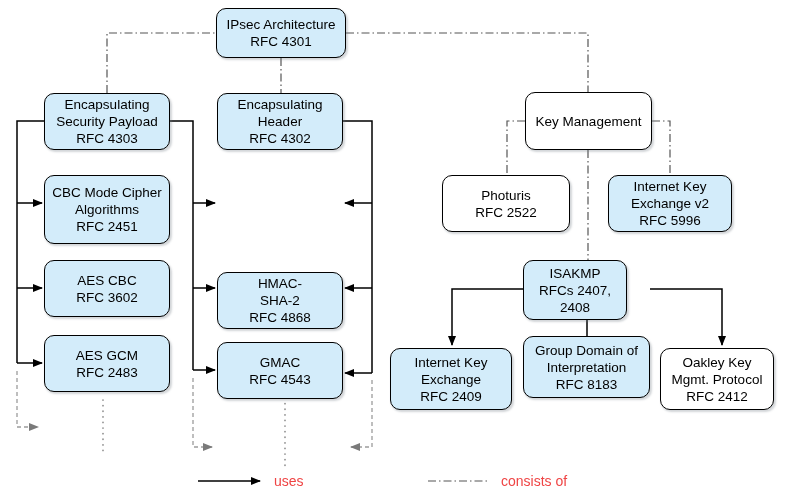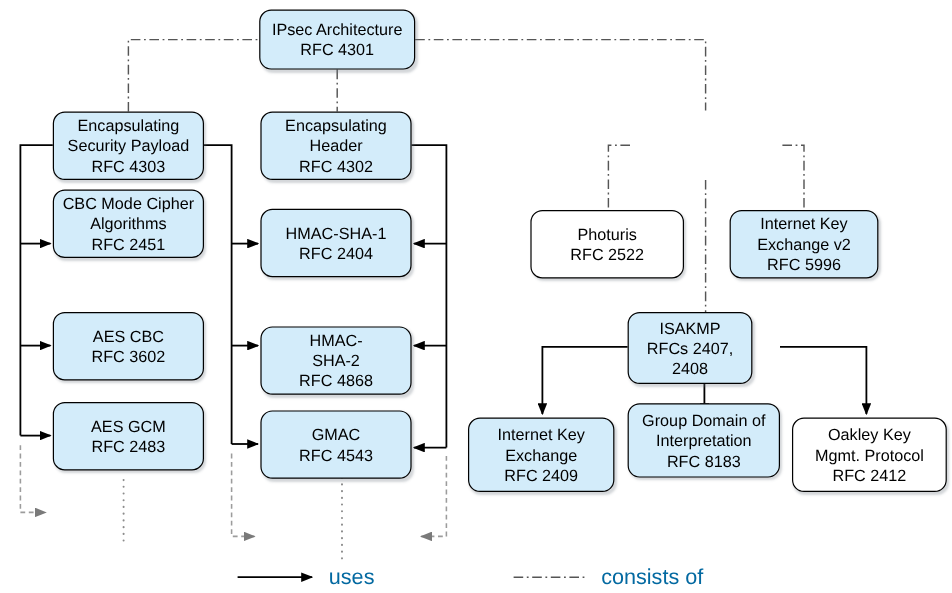--- a/index.html
+++ b/index.html
@@ -22,21 +22,21 @@
     background:#ffffff;
     box-shadow:1.5px 2px 2px rgba(110,120,130,0.30);
   }
   .node.blue { background:#d3ecfa; }
   .lg { stroke:#555555; stroke-width:1.2; fill:none; stroke-dasharray:8 3 1.5 3; }
   .uses { stroke:#000000; stroke-width:1.5; fill:none; }
   .cont { stroke:#9c9c9c; stroke-width:1.3; fill:none; stroke-dasharray:4 3; }
   .dots { stroke:#8c8c8c; stroke-width:1.7; fill:none; stroke-dasharray:0.1 5.5; stroke-linecap:round; }
   .legend-label {
     position:absolute; top:473px;
-    font-size:18px; line-height:16px; color:#0369a1;
+    font-size:14px; line-height:16px; color:#ef4444;
   }
 </style>
 </head>
 <body>
 
 <div id="canvas">
 
   <svg id="connector-layer" width="793" height="494" viewBox="0 0 793 494">
     <defs>
       <marker id="arrow-black" viewBox="0 0 10 8" refX="9" refY="4" markerWidth="10" markerHeight="8" orient="auto" markerUnits="userSpaceOnUse">
@@ -88,21 +88,21 @@
     <div>IPsec Architecture</div>
     <div>RFC 4301</div>
   </div>
 
   <div class="node blue" style="left:44px;top:93px;width:126px;height:57px">
     <div>Encapsulating</div>
     <div>Security Payload</div>
     <div>RFC 4303</div>
   </div>
 
-  <div class="node blue" style="left:44px;top:158px;width:126px;height:57px">
+  <div class="node blue" style="left:44px;top:175px;width:126px;height:69px">
     <div>CBC Mode Cipher</div>
     <div>Algorithms</div>
     <div>RFC 2451</div>
   </div>
 
   <div class="node blue" style="left:44px;top:260px;width:126px;height:57px">
     <div>AES CBC</div>
     <div>RFC 3602</div>
   </div>
 
@@ -110,36 +110,35 @@
     <div>AES GCM</div>
     <div>RFC 2483</div>
   </div>
 
   <div class="node blue" style="left:217px;top:93px;width:126px;height:57px">
     <div>Encapsulating</div>
     <div>Header</div>
     <div>RFC 4302</div>
   </div>
 
-  <div class="node blue" style="left:217px;top:174px;width:126px;height:57px">
-    <div>HMAC-SHA-1</div>
-    <div>RFC 2404</div>
-  </div>
 
   <div class="node blue" style="left:217px;top:272px;width:126px;height:57px">
     <div>HMAC-</div>
     <div>SHA-2</div>
     <div>RFC 4868</div>
   </div>
 
   <div class="node blue" style="left:217px;top:342px;width:126px;height:57px">
     <div>GMAC</div>
     <div>RFC 4543</div>
   </div>
 
+  <div class="node" style="left:525px;top:92px;width:127px;height:58px">
+    <div>Key Management</div>
+  </div>
 
   <div class="node" style="left:442px;top:175px;width:128px;height:57px">
     <div>Photuris</div>
     <div>RFC 2522</div>
   </div>
 
   <div class="node blue" style="left:608px;top:175px;width:124px;height:57px">
     <div>Internet Key</div>
     <div>Exchange v2</div>
     <div>RFC 5996</div>
@@ -155,21 +154,21 @@
     <div>Exchange</div>
     <div>RFC 2409</div>
   </div>
 
   <div class="node blue" style="left:523px;top:336px;width:127px;height:62px">
     <div>Group Domain of</div>
     <div>Interpretation</div>
     <div>RFC 8183</div>
   </div>
 
-  <div class="node" style="left:660px;top:348px;width:129px;height:62px">
+  <div class="node" style="left:660px;top:348px;width:114px;height:62px">
     <div>Oakley Key</div>
     <div>Mgmt. Protocol</div>
     <div>RFC 2412</div>
   </div>
 
   <div class="legend-label" style="left:274px">uses</div>
   <div class="legend-label" style="left:501px">consists of</div>
 
 </div>
 

